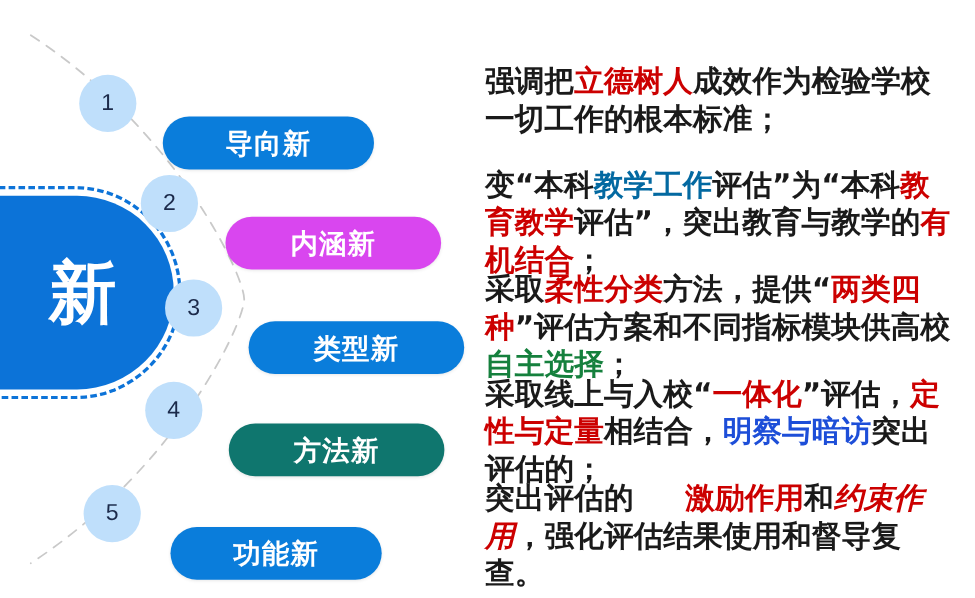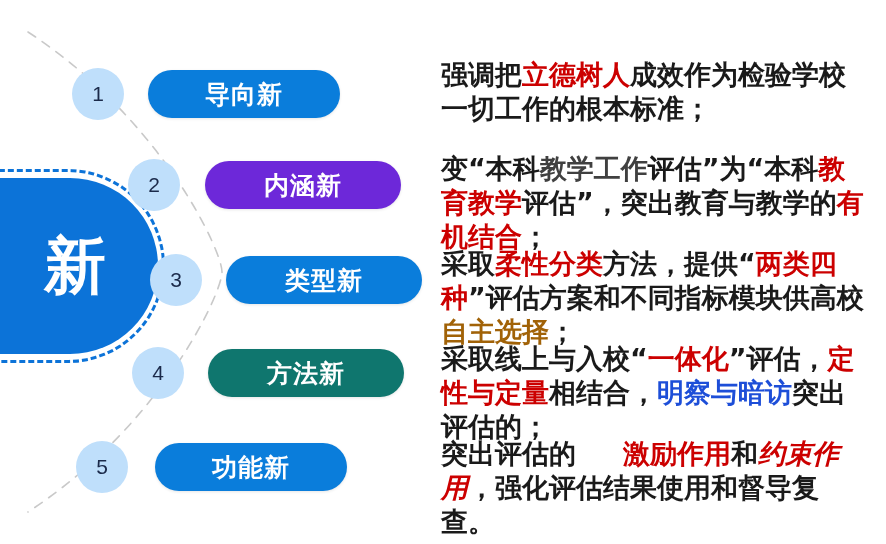--- a/index.html
+++ b/index.html
@@ -98,20 +98,21 @@
     display: flex;
     align-items: center;
     justify-content: center;
     color: #ffffff;
     font-size: 25px;
     font-weight: bold;
     letter-spacing: 1px;
     z-index: 6;
     font-family: "DejaVu Sans", "Liberation Sans", sans-serif;
     box-shadow: 0 1px 3px rgba(0,0,0,0.10);
+    margin-top: 36px;
   }
 
   
   .desc {
     position: absolute;
     left: 441px;
     width: 430px;
     color: #1a1a1a;
     font-size: 27px;
     font-weight: bold;
@@ -132,25 +133,25 @@
 
   <div id="hero-badge-dash" style="border-color: rgb(12, 115, 216);"></div>
   <div id="hero-badge" style="background: rgb(12, 115, 216);"></div>
   <div id="hero-label">新</div>
 
   <div id="rows">
       <div class="step-num" style="left: 72px; top: 68px; background: rgb(191, 223, 251); color: rgb(27, 42, 74);">1</div>
       <div class="pill" style="left: 148px; top: 70px; width: 192px; background: rgb(10, 125, 219);">导向新</div>
       <div class="desc" style="top: 58px; color: rgb(26, 26, 26);"><span>强调把</span><span class="hl" style="color: rgb(204, 0, 0);">立德树人</span><span>成效作为检验学校一切工作的根本标准；</span></div>
       <div class="step-num" style="left: 128px; top: 159px; background: rgb(191, 223, 251); color: rgb(27, 42, 74);">2</div>
-      <div class="pill" style="left: 205px; top: 161px; width: 196px; background: #6d28d9;">内涵新</div>
-      <div class="desc" style="top: 152px; color: rgb(26, 26, 26);"><span>变“本科</span><span class="hl" style="color: #404040; margin-top: 32px;">教学工作</span><span>评估”为“本科</span><span class="hl" style="color: rgb(204, 0, 0);">教育教学</span><span>评估”，突出教育与教学的</span><span class="hl" style="color: rgb(204, 0, 0);">有机结合</span><span>；</span></div>
+      <div class="pill" style="left: 205px; top: 161px; width: 196px; background: #d946ef;">内涵新</div>
+      <div class="desc" style="top: 152px; color: rgb(26, 26, 26);"><span>变“本科</span><span class="hl" style="color: #0369a1; margin-top: 32px;">教学工作</span><span>评估”为“本科</span><span class="hl" style="color: rgb(204, 0, 0);">教育教学</span><span>评估”，突出教育与教学的</span><span class="hl" style="color: rgb(204, 0, 0);">有机结合</span><span>；</span></div>
       <div class="step-num" style="left: 150px; top: 254px; background: rgb(191, 223, 251); color: rgb(27, 42, 74);">3</div>
       <div class="pill" style="left: 226px; top: 256px; width: 196px; background: rgb(10, 125, 219);">类型新</div>
-      <div class="desc" style="top: 247px; color: rgb(26, 26, 26);"><span>采取</span><span class="hl" style="color: rgb(204, 0, 0);">柔性分类</span><span>方法，提供“</span><span class="hl" style="color: rgb(204, 0, 0);">两类四种</span><span>”评估方案和不同指标模块供高校</span><span class="hl" style="color: #a16207;">自主选择</span><span>；</span></div>
+      <div class="desc" style="top: 247px; color: rgb(26, 26, 26);"><span>采取</span><span class="hl" style="color: rgb(204, 0, 0);">柔性分类</span><span>方法，提供“</span><span class="hl" style="color: rgb(204, 0, 0);">两类四种</span><span>”评估方案和不同指标模块供高校</span><span class="hl" style="color: #15803d;">自主选择</span><span>；</span></div>
       <div class="step-num" style="left: 132px; top: 347px; background: rgb(191, 223, 251); color: rgb(27, 42, 74);">4</div>
       <div class="pill" style="left: 208px; top: 349px; width: 196px; background: #0f766e;">方法新</div>
       <div class="desc" style="top: 342px; color: rgb(26, 26, 26);"><span>采取线上与入校“</span><span class="hl" style="color: rgb(204, 0, 0);">一体化</span><span>”评估，</span><span class="hl" style="color: rgb(204, 0, 0); margin-top: 28px;">定性与定量</span><span>相结合，</span><span class="hl" style="color: #1d4ed8;">明察与暗访</span><span>突出评估的；</span></div>
       <div class="step-num" style="left: 76px; top: 441px; background: rgb(191, 223, 251); color: rgb(27, 42, 74);">5</div>
       <div class="pill" style="left: 155px; top: 443px; width: 192px; background: rgb(10, 125, 219);">功能新</div>
       <div class="desc" style="top: 437px; color: rgb(26, 26, 26);"><span>突出评估的</span><span class="hl" style="color: rgb(204, 0, 0); padding-left: 47px;">激励作用</span><span>和</span><span class="hl" style="color: rgb(204, 0, 0); font-style: italic;">约束作用</span><span>，强化评估结果使用和督导复查。</span></div>
     </div>
 
 </div>
 

